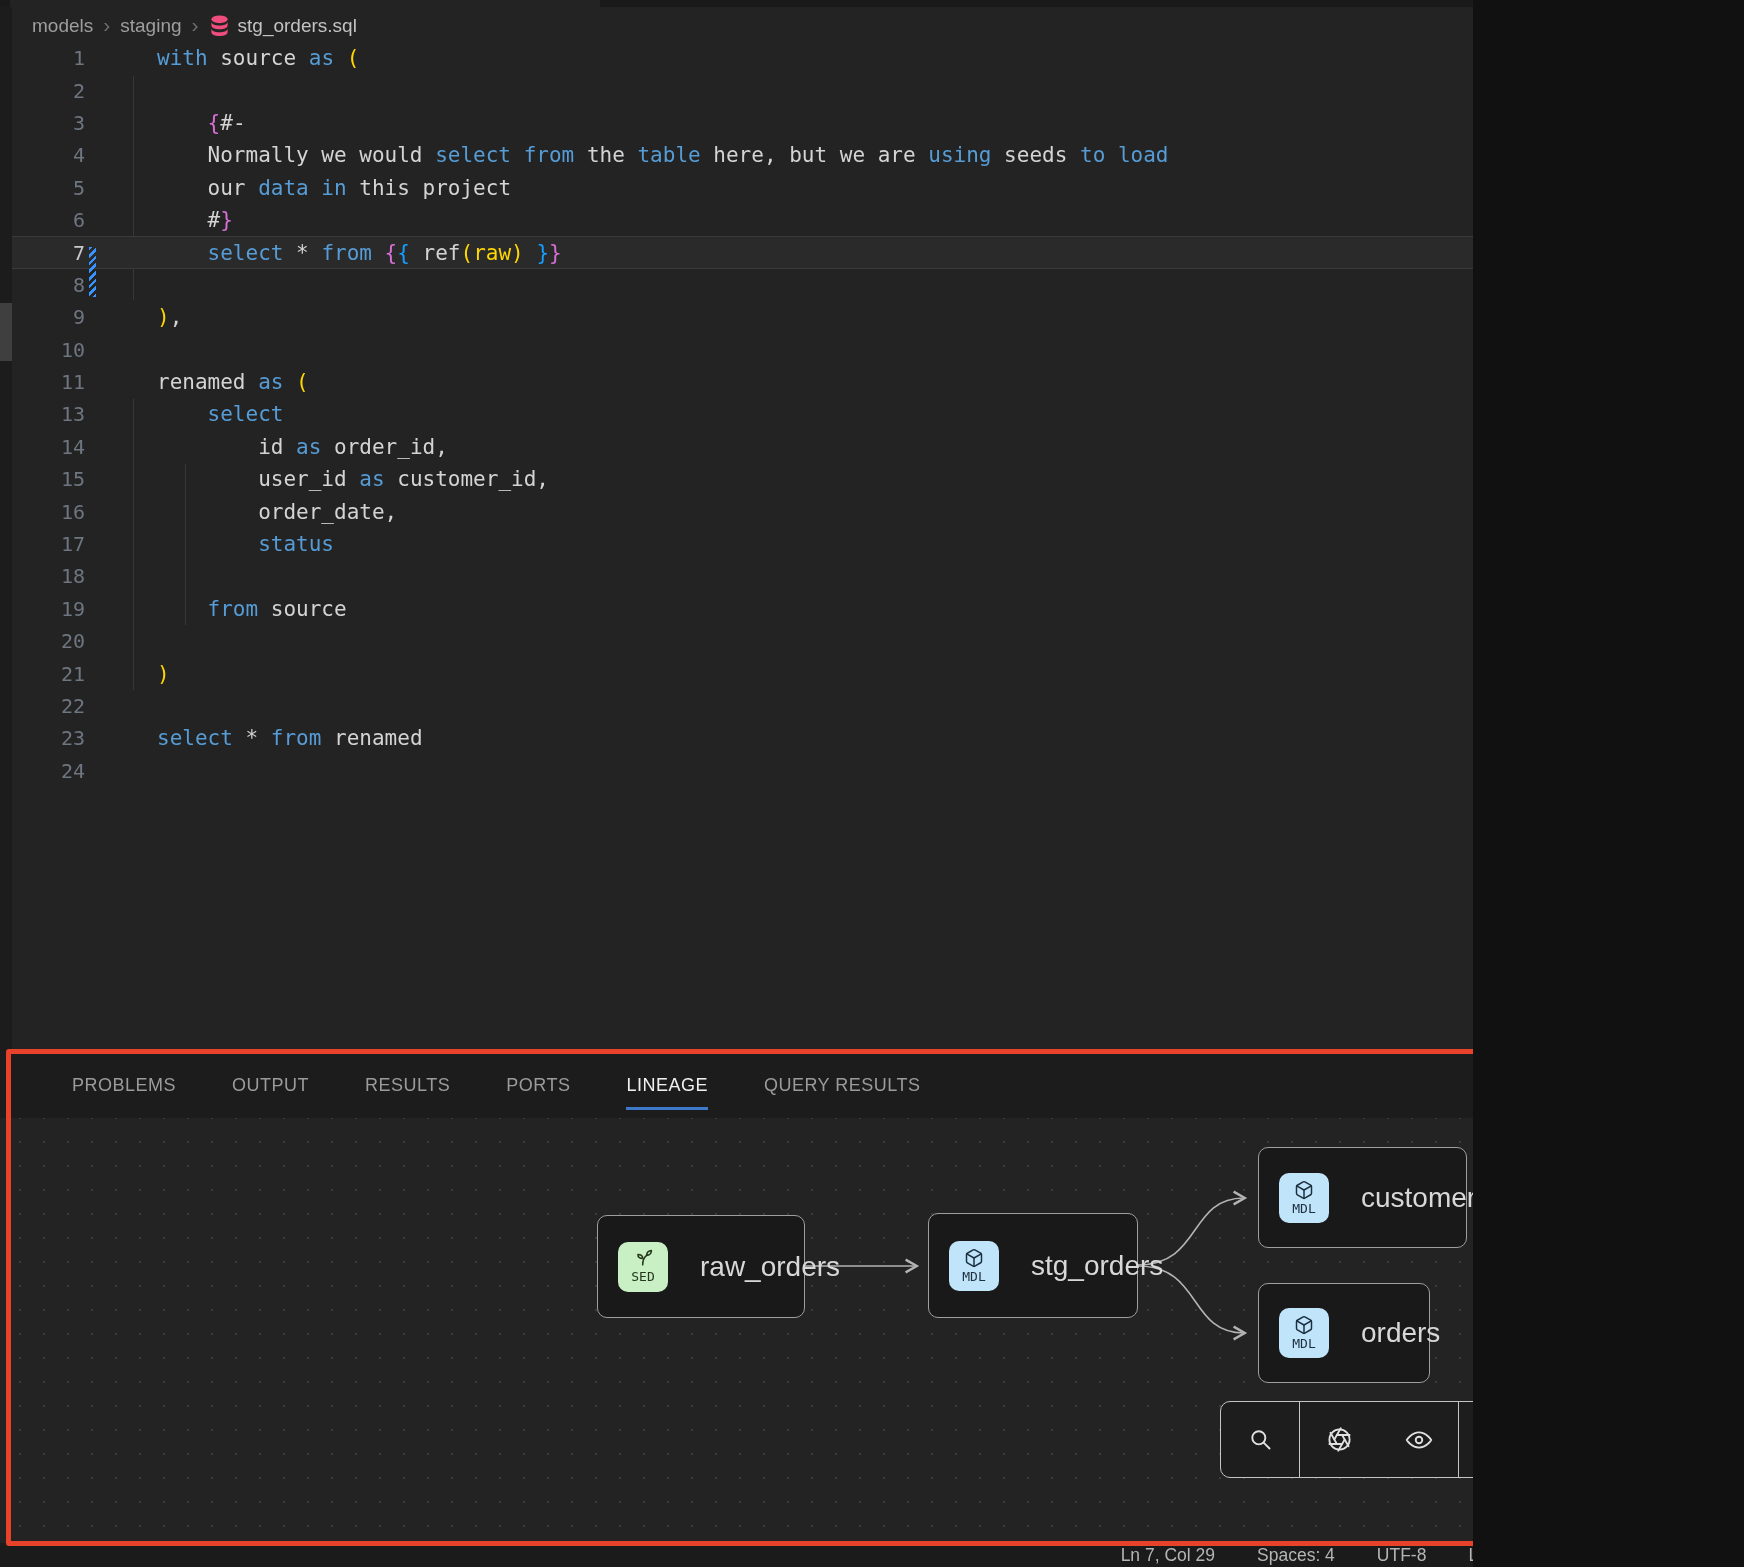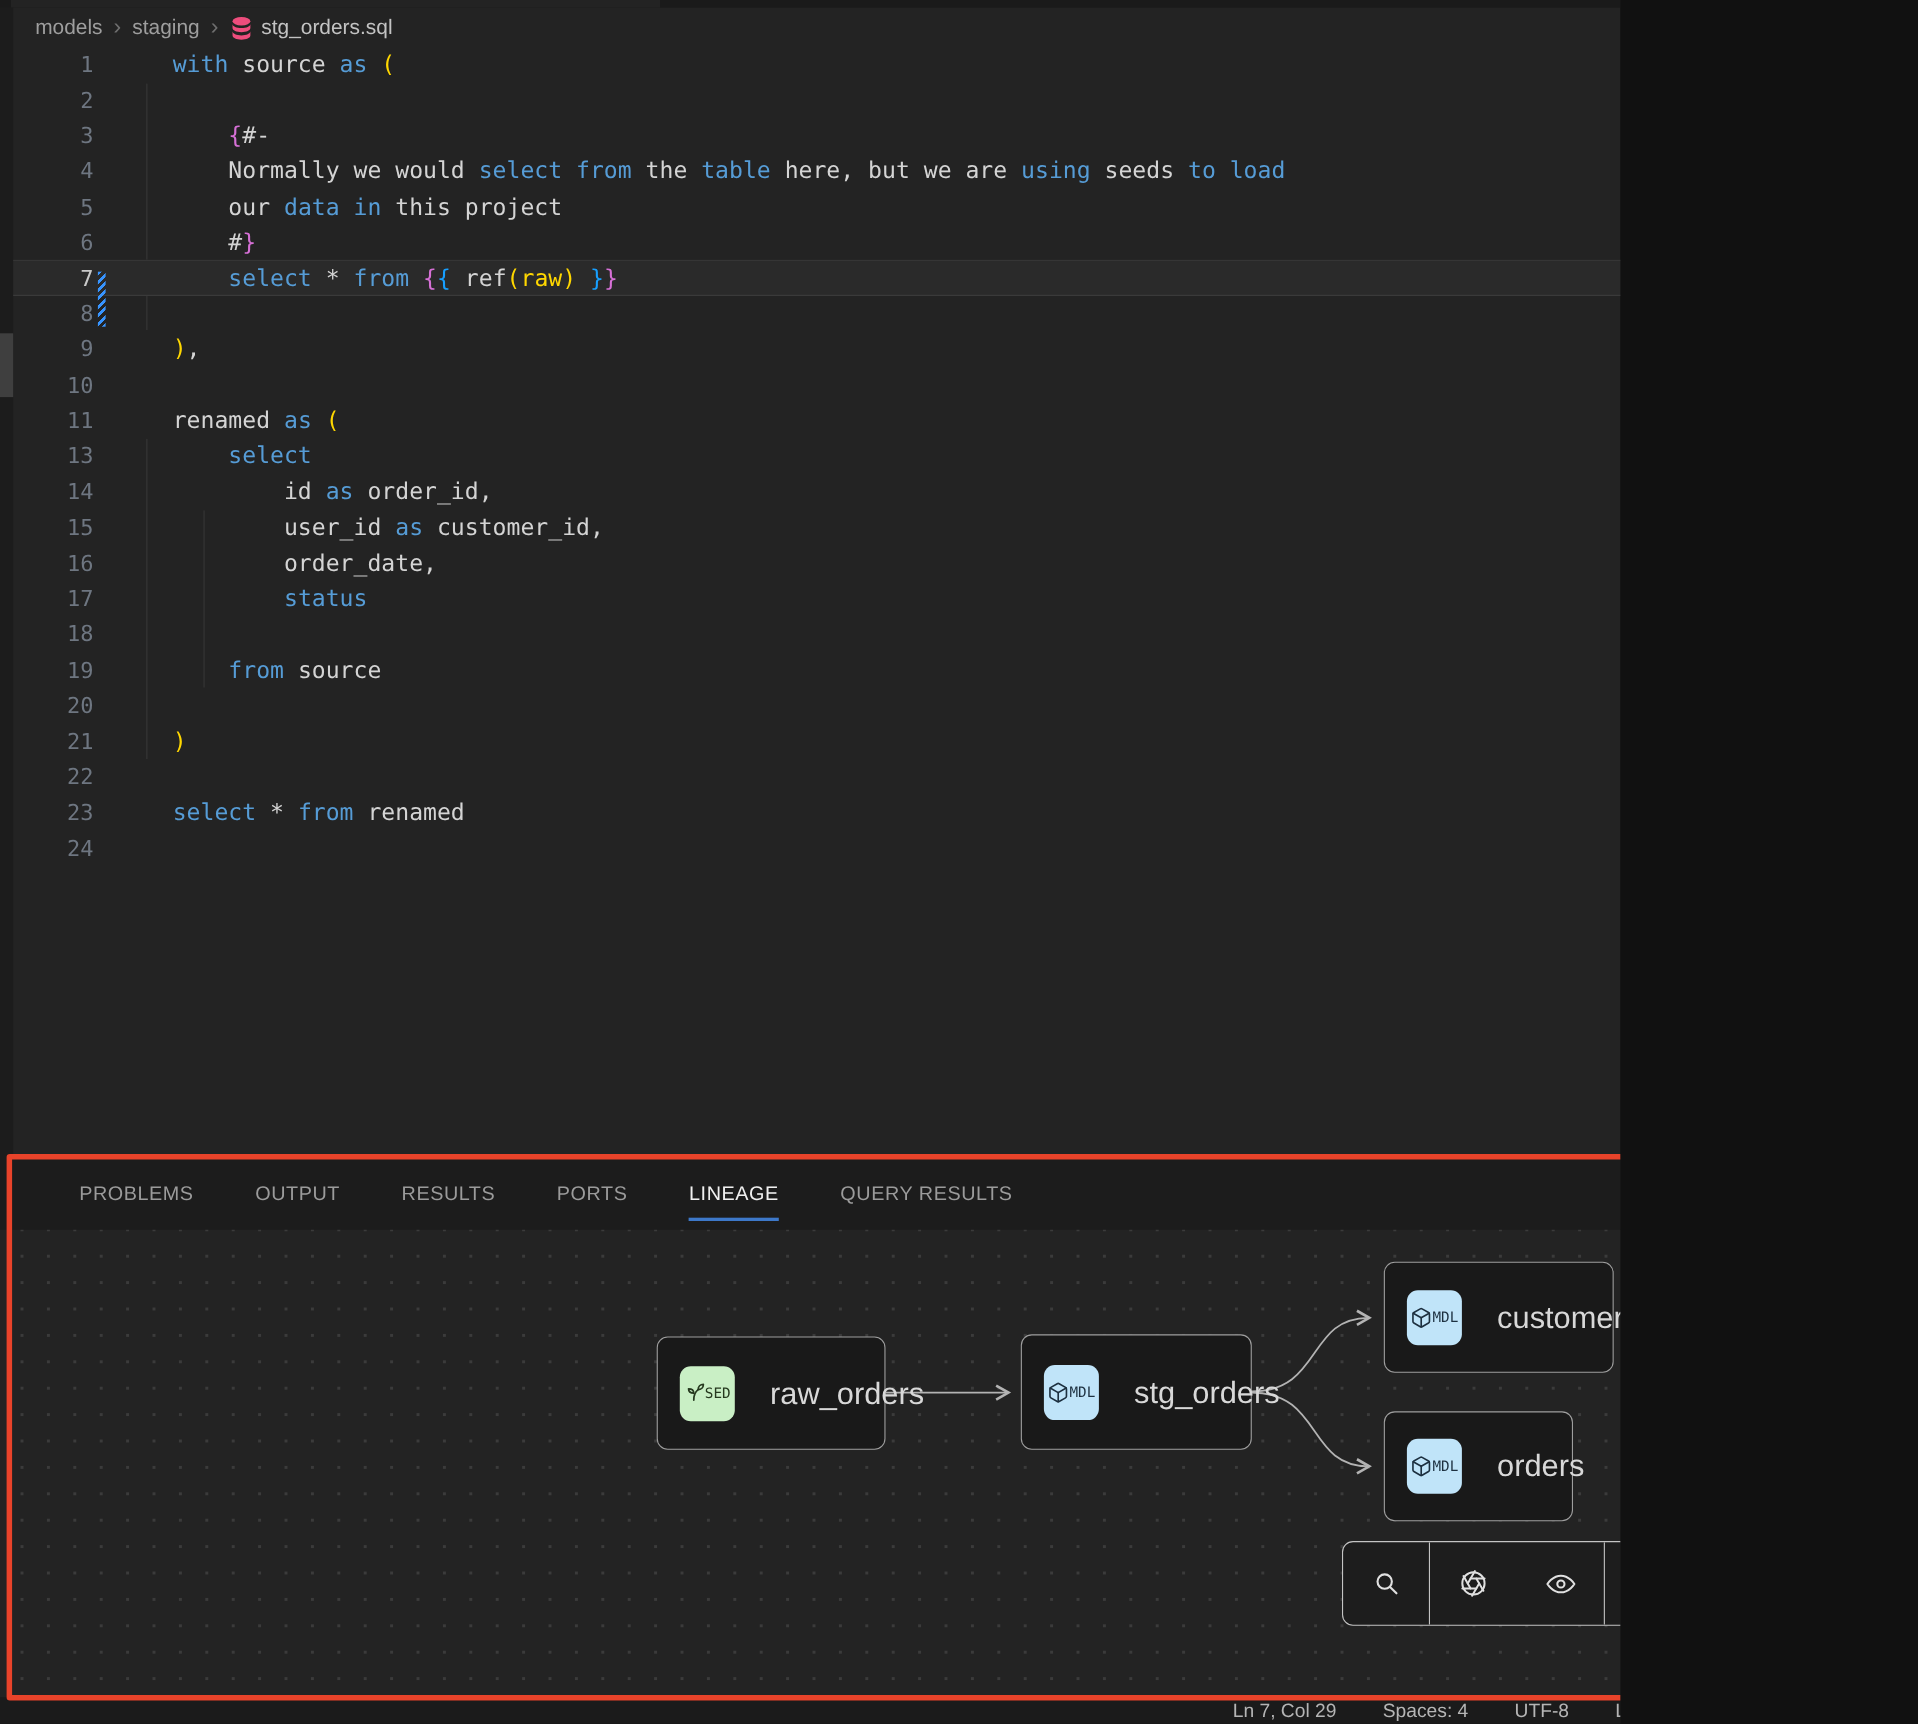--- a/index.html
+++ b/index.html
@@ -50,21 +50,21 @@
   .panel-actions svg{display:block;}
 
   .panel-content{position:absolute;left:0;top:1118px;width:1744px;height:425px;background:#232323;
      background-image:radial-gradient(circle,#3b3b3b 1.3px,rgba(0,0,0,0) 1.4px);
      background-size:24px 24px;background-position:8px 12px;}
 
   .canvas{position:absolute;left:12px;top:1118px;width:1710px;height:424px;}
   .edges{position:absolute;left:0;top:0;}
   .node{position:absolute;background:#191919;border:1.5px solid #9e9e9e;border-radius:10px;
         display:flex;align-items:center;gap:32px;padding-left:20px;box-sizing:border-box;}
-  .badge{width:50px;height:50px;border-radius:10px;display:flex;flex-direction:row;
+  .badge{width:50px;height:50px;border-radius:10px;display:flex;flex-direction:column;
          align-items:center;justify-content:center;flex:none;}
   .badge.seed{background:#c9efc5;color:#26391f;}
   .badge.model{background:#c0e4f9;color:#1d3040;}
   .badge .btxt{font-family:"DejaVu Sans Mono",monospace;font-size:13px;margin-top:1px;}
   .node .nlabel{font-size:28px;color:#d8d8d8;}
 
   .lin-toolbar{position:absolute;display:flex;background:#1d1d1d;border:1.5px solid #c4c4c4;
                border-radius:10px;box-sizing:border-box;overflow:hidden;}
   .lin-btn{display:flex;align-items:center;justify-content:center;height:100%;}
   .lin-btn.div{border-left:1.5px solid #c4c4c4;}

